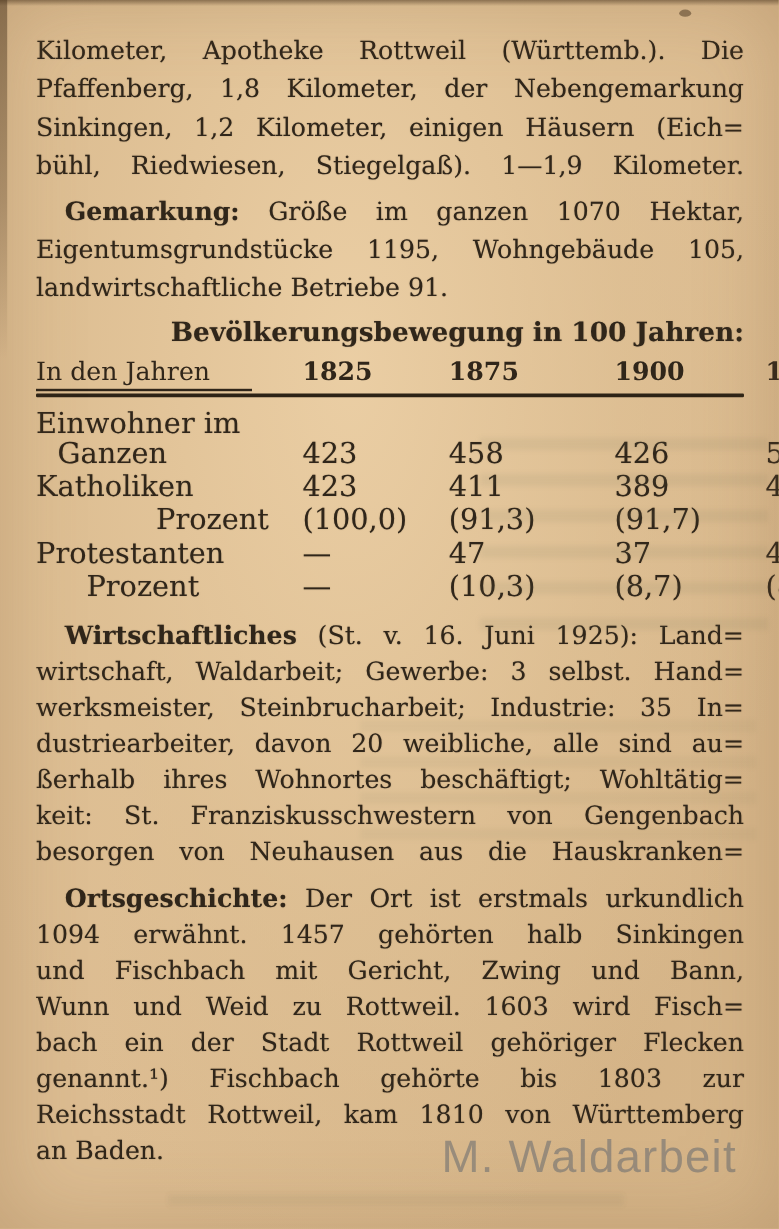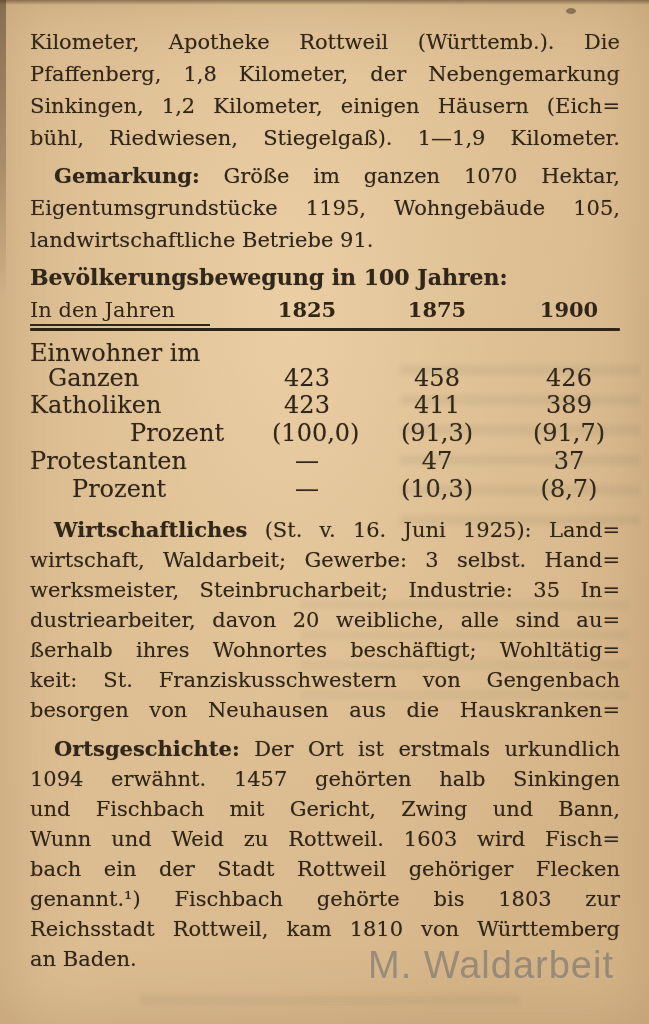--- a/index.html
+++ b/index.html
@@ -30,21 +30,21 @@
   .jl.lastline { text-align-last: left; }
   .indent { text-indent: 24px; }
   .lead { font-weight: bold; }
   .tightlh .jl { line-height: 30px; }
   .para-gemarkung { margin-top: 6px; }
 
   
   .pt-title {
     margin-top: 6px;
     font-size: 22px; line-height: 30px;
-    font-weight: bold; text-align: left;
+    font-weight: bold; text-align: right;
     text-shadow: 0 0 1px rgba(48,38,26,.4);
   }
   .ptable { margin-top: 6px; }
   .pt-grid {
     display: grid;
     grid-template-columns: 190px 90px 106px 94px 110px;
     width: 590px;
     gap: 32px;
   }
   .pt-head { line-height: 24px; font-size: 21px; }
@@ -52,21 +52,21 @@
   .hlabel-u {
     display: inline-block; min-width: 180px;
     border-bottom: 2px solid #30261a;
     padding-bottom: 2px;
   }
   .pt-rule { height: 3px; background: #2d2316; margin-top: 2px; width: 590px; border-radius: 1px; }
   .pt-body { margin-top: 10px; }
   .pr { font-size: 24px; line-height: 28px; text-shadow: 0 0 1px rgba(48,38,26,.35); }
   .pr.tight { line-height: 25px; }
   .lcell { text-align: left; }
-  .vcell { text-align: center; margin-left: 20px; }
+  .vcell { text-align: left; }
   .ind18 { padding-left: 18px; }
   .ind42 { padding-left: 42px; }
   .ind100 { padding-left: 100px; }
 
   .para-wirtschaft { margin-top: 12px; }
   .para-orts { margin-top: 9px; }
 
   
   .watermark {
     position: absolute; left: 368px; top: 944px;

